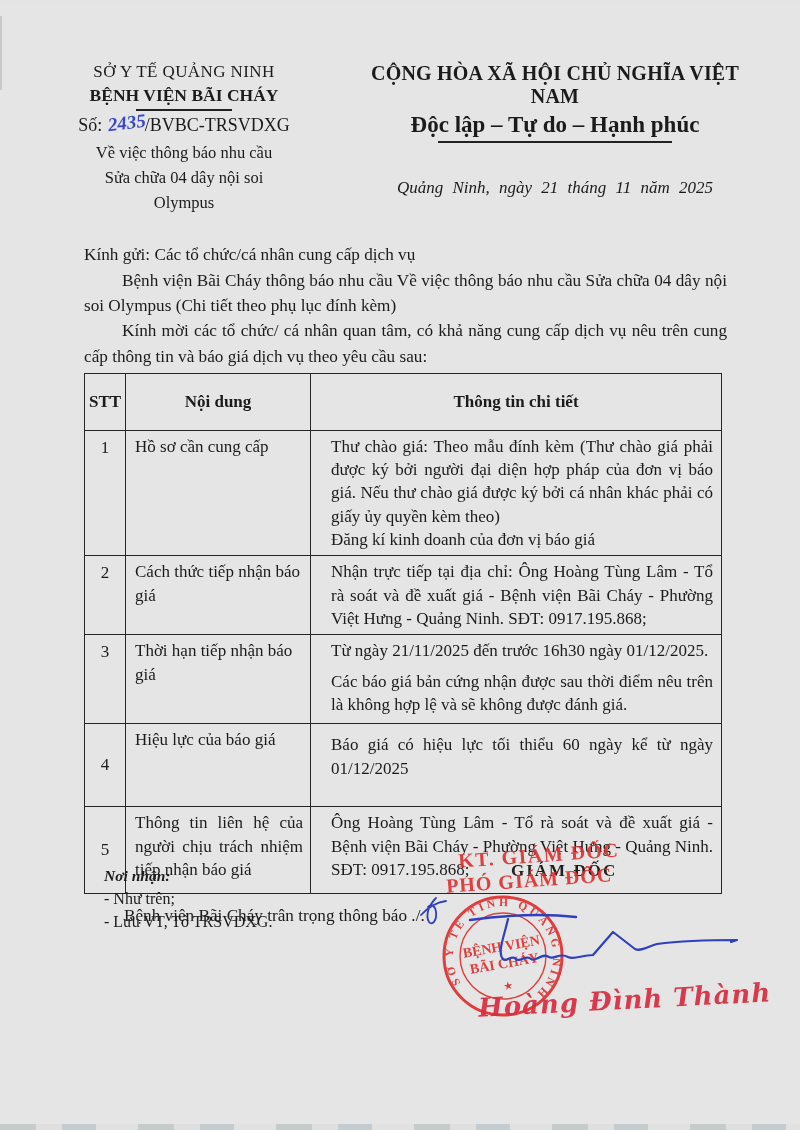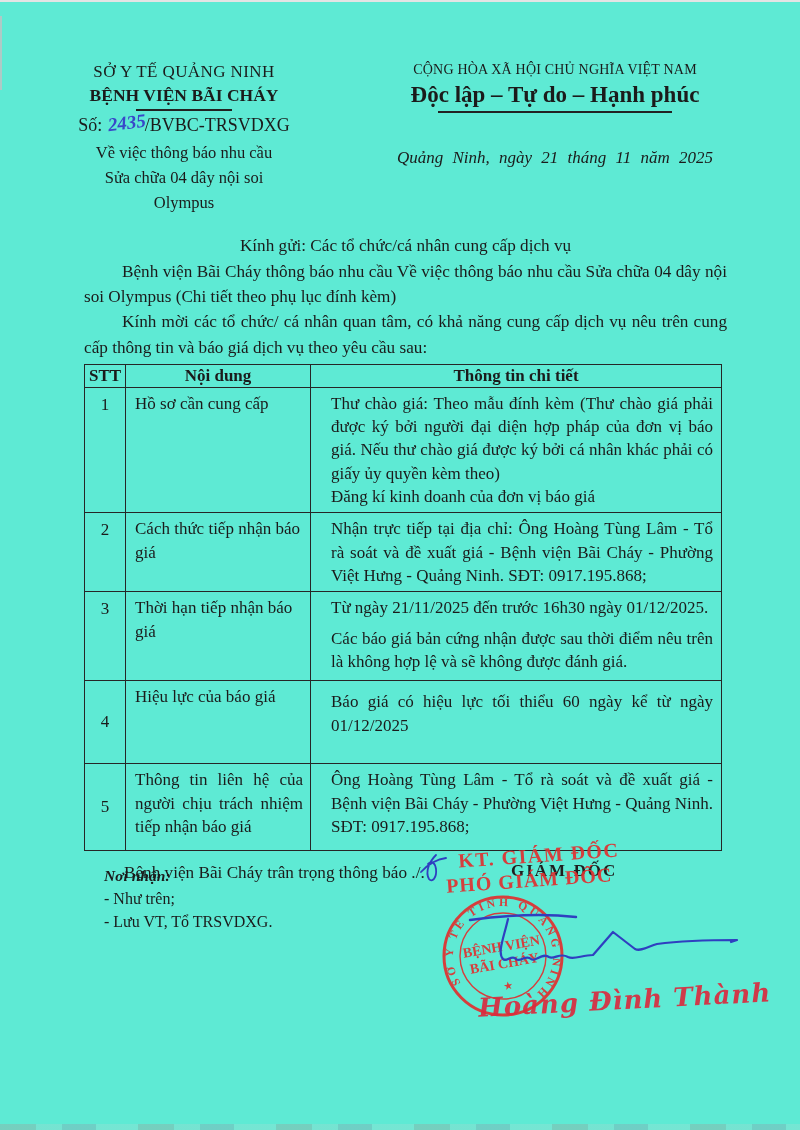--- a/index.html
+++ b/index.html
@@ -1,18 +1,18 @@
 <!DOCTYPE html>
 <html><head>
 <meta charset="utf-8">
 <style>
   html,body{margin:0;padding:0;background:#ffffff;}
   .page{
     position:relative;width:800px;height:1130px;overflow:hidden;
-    background:#5eead4;color:#1b1b1b;
+    background:#e5e5e5;color:#1b1b1b;
     font-family:"Liberation Serif","DejaVu Serif",serif;
   }
   .abs{position:absolute;}
 
   
   .top-edge{position:absolute;top:0;left:0;right:0;height:2px;background:#e4e4e4;}
   .left-edge-line{position:absolute;left:0;top:16px;width:2px;height:74px;background:#c2c2c2;opacity:.8;}
   .bottom-strip{
     position:absolute;left:0;right:0;bottom:0;height:6px;opacity:.75;
     background:repeating-linear-gradient(90deg,
@@ -26,38 +26,38 @@
   .hleft .l2{font-size:17.5px;font-weight:bold;margin-top:1px;}
   .hleft .rule{width:96px;height:2px;background:#222;margin:2px auto 2px auto;}
   .so-line{font-size:18px;margin-top:1px;white-space:nowrap;}
   .blue-num{
     color:#3947c9;font-style:italic;font-size:19px;display:inline-block;
     transform:rotate(-7deg) translateY(-2px);margin:0 -1px 0 1px;font-weight:bold;
   }
   .subject{font-size:16.5px;line-height:25px;margin-top:3px;}
 
   .hright{left:348px;top:62px;width:414px;text-align:center;}
-  .hright .n1{font-size:14px;font-weight:normal;letter-spacing:.2px;}
+  .hright .n1{font-size:20px;font-weight:bold;letter-spacing:.2px;}
   .hright .n2{font-size:23px;font-weight:bold;margin-top:4px;}
   .hright .rule2{width:234px;height:1.6px;background:#222;margin:3px auto 0 auto;}
   .dateline{font-size:17px;font-style:italic;margin-top:35px;word-spacing:5px;}
 
   
   .main{left:84px;top:233px;width:643px;font-size:17.2px;}
-  .salutation{text-align:center;line-height:26px;}
+  .salutation{text-align:left;line-height:26px;margin-top:9px;}
   .para{margin:0;text-indent:38px;text-align:justify;line-height:25.2px;}
 
   table.notice{
     border-collapse:collapse;width:637px;margin-top:4px;
     font-size:17px;table-layout:fixed;
   }
   table.notice th, table.notice td{
     border:1.4px solid #262626;vertical-align:top;
   }
-  table.notice th{padding:1px 2px;font-size:17px;}
+  table.notice th{padding:18px 2px;font-size:17px;}
   col.c-stt{width:41px;} col.c-nd{width:185px;} col.c-ct{width:411px;}
   td.stt{text-align:center;padding-top:7px;}
   td.stt.vmid{vertical-align:middle;padding-top:0;}
   td.nd{padding:4px 7px 4px 9px;line-height:23.5px;margin-top:24px;}
   td.nd.just{text-align:justify;}
   td.ct{padding:4px 8px 4px 20px;line-height:23.3px;text-align:justify;}
   td.ct p{margin:0;}
   td.ct p + p{margin-top:7px;font-family:Liberation Serif, serif;}
   tr.r1 td{height:110px;} tr.r2 td{height:70px;} tr.r3 td{height:80px;}
   tr.r4 td{height:74px;} tr.r5 td{height:78px;}

